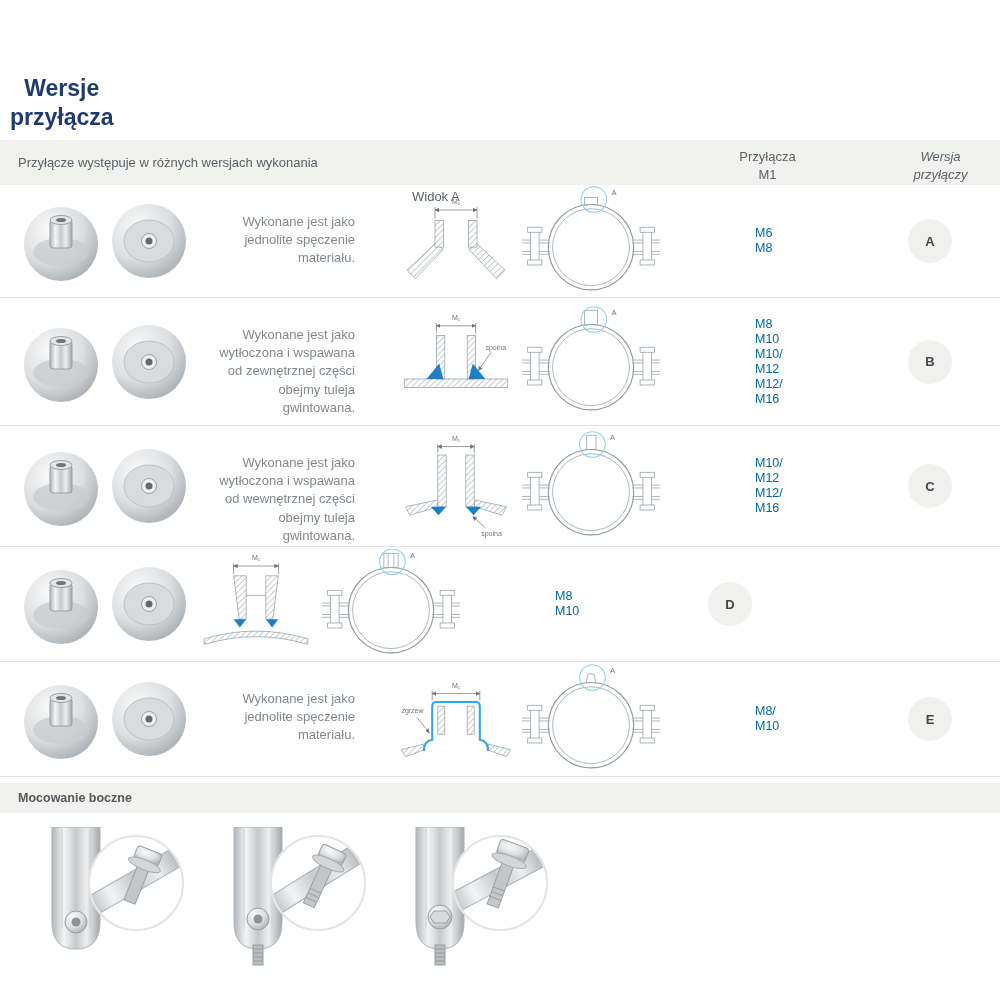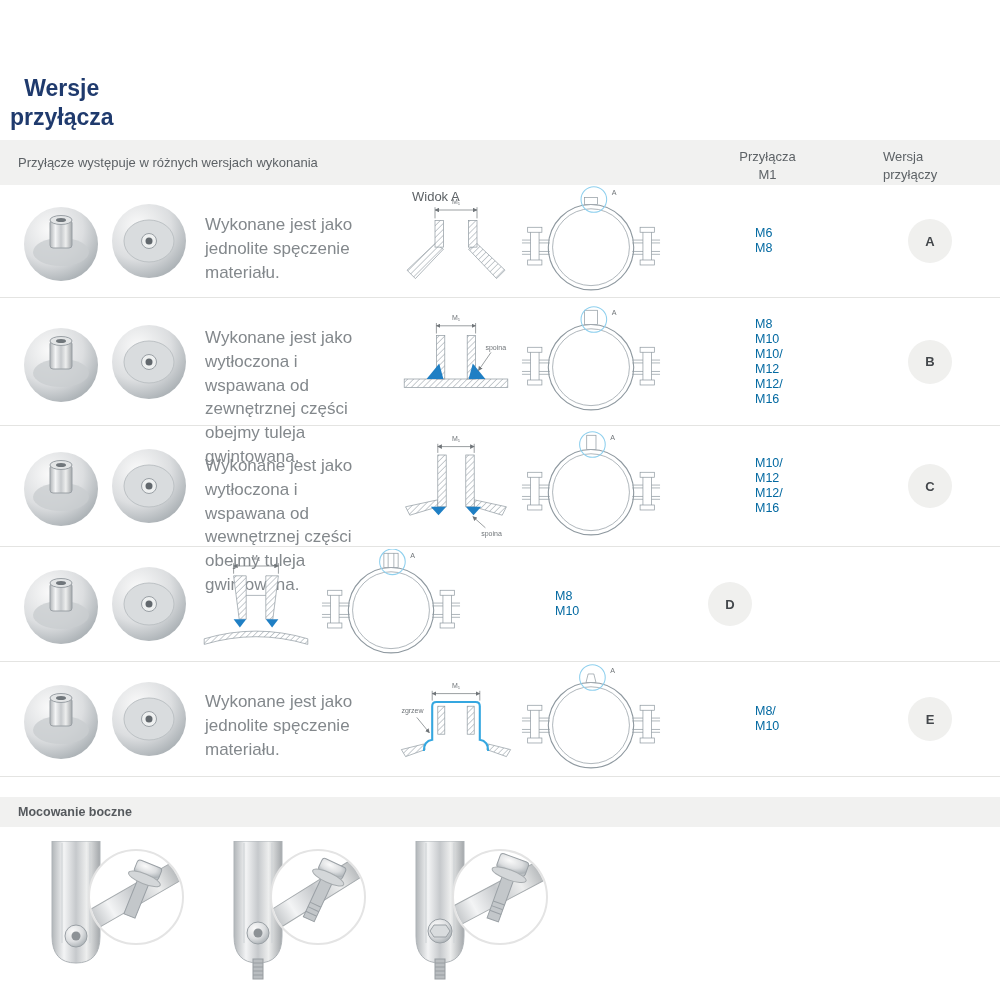--- a/index.html
+++ b/index.html
@@ -6,34 +6,34 @@
   .page{position:relative;width:1000px;height:1000px;background:#fff;
         font-family:"Liberation Sans",sans-serif;overflow:hidden;}
   .title{position:absolute;top:74px;left:10px;font-size:23px;font-weight:700;
          color:#1f3a6d;line-height:1.25;white-space:pre-line;text-align:center;}
   .table{position:absolute;top:140px;left:0;width:1000px;}
   .thead{position:relative;height:45px;background:#f1f1f0;color:#5d6266;font-size:13px;}
   .thead .h1{position:absolute;left:18px;top:15px;}
   .thead .h2{position:absolute;left:412px;top:15px;margin-top:34px;}
   .thead .h3{position:absolute;left:710px;top:8px;width:115px;text-align:center;
              line-height:1.35;white-space:pre-line;}
-  .thead .h4{position:absolute;left:883px;top:8px;width:115px;
-             line-height:1.35;white-space:pre-line;}
+  .thead .h4{position:absolute;left:883px;top:8px;width:115px;text-align:center;
+             line-height:1.35;white-space:pre-line;font-style:italic;}
   .row{display:flex;border-bottom:1px solid #e4e4e2;box-sizing:border-box;}
   .col-photos{width:200px;display:flex;align-items:center;gap:6px;padding-left:20px;box-sizing:border-box;}
-  .col-desc{width:200px;box-sizing:border-box;padding:28px 45px 0 5px;font-size:17px;
-            line-height:1.4;color:#83888c;}
+  .col-desc{width:200px;box-sizing:border-box;padding:28px 45px 0 5px;font-size:13px;
+            line-height:1.4;color:#83888c;text-align:right;}
   .col-xsec{width:112px;display:flex;align-items:center;justify-content:center;}
   .col-ring{width:158px;display:flex;align-items:center;justify-content:center;}
   .col-m1{width:190px;box-sizing:border-box;padding-left:85px;display:flex;align-items:center;
           font-size:12.5px;line-height:1.2;color:#0369a1;white-space:pre-line;}
   .col-ver{width:140px;display:flex;align-items:center;justify-content:center;}
   .badge{width:44px;height:44px;border-radius:50%;background:#f0f0ee;display:flex;
          align-items:center;justify-content:center;font-size:13px;font-weight:700;color:#43474b;}
-  .band{margin-top:20px;height:30px;background:#f1f1f0;display:flex;align-items:center;
+  .band{margin-top:6px;height:30px;background:#f1f1f0;display:flex;align-items:center;
         padding-left:18px;font-size:12.5px;font-weight:600;color:#55595d;}
   .bottom{display:flex;gap:22px;padding-left:28px;margin-top:14px;}
   .pair{position:relative;width:160px;height:142px;}
   .strap{position:absolute;left:6px;top:0;}
   .zoomc{position:absolute;left:58px;top:6px;}
   svg.diag text,svg.ring text{font-family:"Liberation Sans",sans-serif;font-size:10px;fill:#707579;}
 </style>
 </head>
 <body>
 

